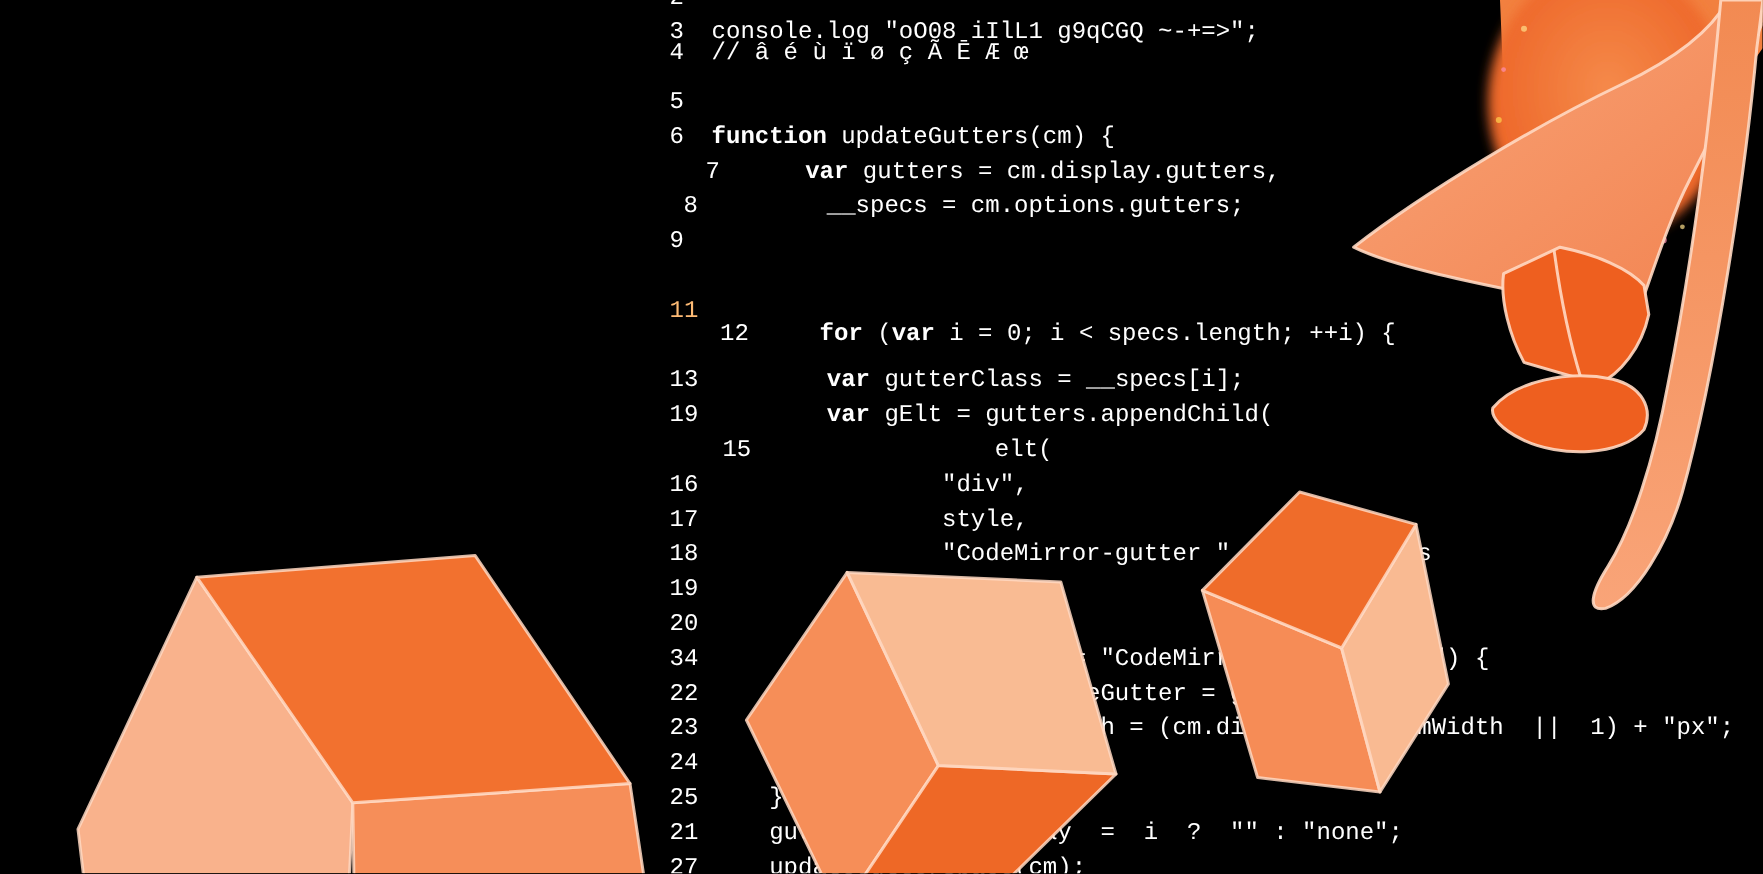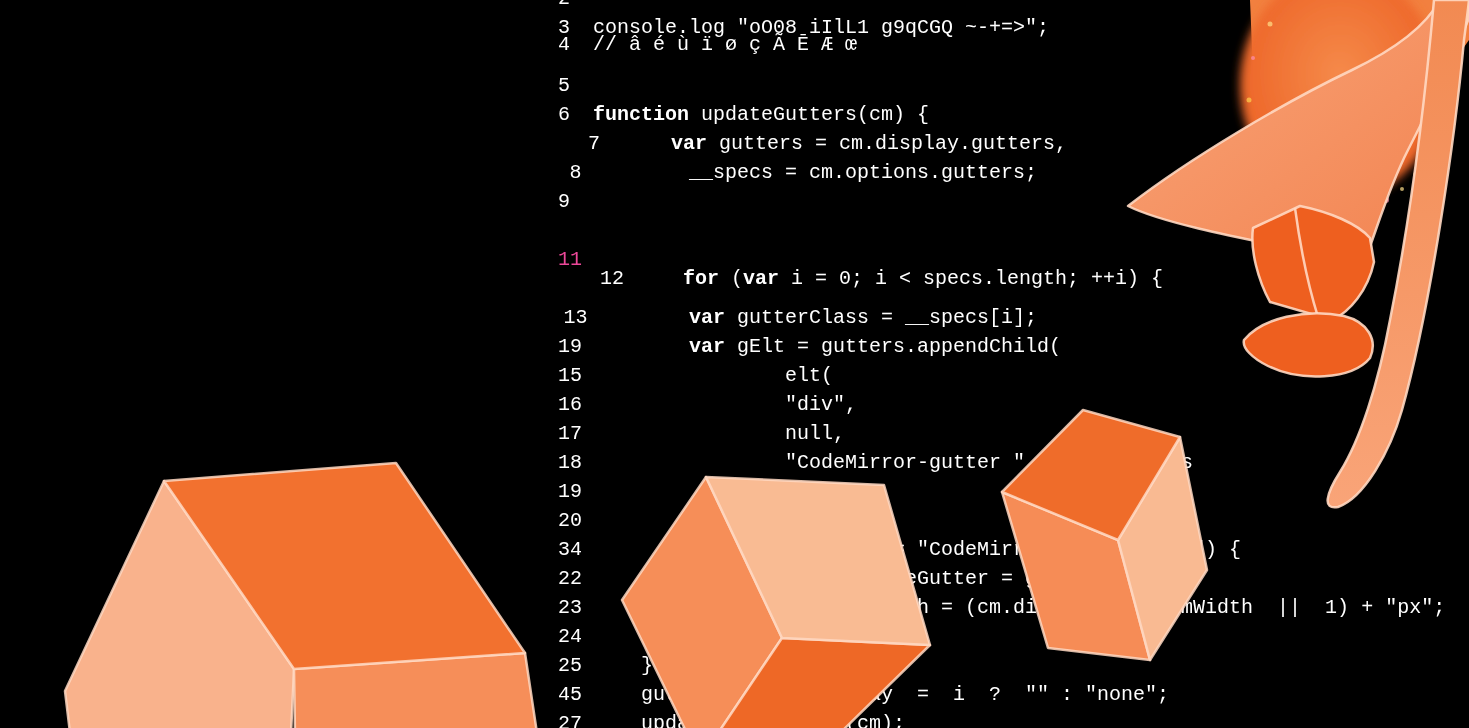--- a/index.html
+++ b/index.html
@@ -31,36 +31,36 @@
 <div id="stage">
   <div id="code-layer">
       <div class="code-line" style="top: -16px; color: rgb(255, 255, 255);"><span class="ln">2</span><span></span></div>
       <div class="code-line" style="top: 13px; color: rgb(255, 255, 255);"><span class="ln">3</span><span>console.log "oO08 iIlL1 g9qCGQ ~-+=&gt;";</span></div>
       <div class="code-line" style="top: 30px; color: rgb(255, 255, 255);"><span class="ln">4</span><span>// â é ù ï ø ç Ã Ē Æ œ</span></div>
       <div class="code-line" style="top: 71px; color: rgb(255, 255, 255);"><span class="ln">5</span><span></span></div>
       <div class="code-line" style="top: 100px; color: rgb(255, 255, 255);"><span class="ln">6</span><span><b>function</b> updateGutters(cm) {</span></div>
       <div class="code-line" style="top: 129px; color: rgb(255, 255, 255); margin-left: 30px;"><span class="ln">7</span><span>    <b>var</b> gutters = cm.display.gutters,</span></div>
       <div class="code-line" style="top: 158px; color: rgb(255, 255, 255); text-align: center;"><span class="ln">8</span><span>        __specs = cm.options.gutters;</span></div>
       <div class="code-line" style="top: 187px; color: rgb(255, 255, 255);"><span class="ln">9</span><span></span></div>
-      <div class="code-line" style="top: 245px; color: #ec4899;"><span class="ln">11</span><span></span></div>
+      <div class="code-line" style="top: 245px; color: #fdba74;"><span class="ln">11</span><span></span></div>
       <div class="code-line" style="top: 264px; color: rgb(255, 255, 255); margin-left: 42px;"><span class="ln">12</span><span>    <b>for</b> (<b>var</b> i = 0; i &lt; specs.length; ++i) {</span></div>
-      <div class="code-line" style="top: 303px; color: rgb(255, 255, 255); text-align: center;"><span class="ln">13</span><span>        <b>var</b> gutterClass = __specs[i];</span></div>
+      <div class="code-line" style="top: 303px; color: rgb(255, 255, 255);"><span class="ln">13</span><span>        <b>var</b> gutterClass = __specs[i];</span></div>
       <div class="code-line" style="top: 332px; color: rgb(255, 255, 255);"><span class="ln">19</span><span>        <b>var</b> gElt = gutters.appendChild(</span></div>
-      <div class="code-line" style="top: 361px; color: rgb(255, 255, 255);"><span class="ln">15</span><span>                elt(</span></div>
+      <div class="code-line" style="top: 361px; color: rgb(255, 255, 255); margin-left: 44px;"><span class="ln">15</span><span>                elt(</span></div>
       <div class="code-line" style="top: 390px; color: rgb(255, 255, 255);"><span class="ln">16</span><span>                "div",</span></div>
-      <div class="code-line" style="top: 419px; color: rgb(255, 255, 255);"><span class="ln">17</span><span>                null,</span></div>
+      <div class="code-line" style="top: 419px; color: rgb(255, 255, 255);"><span class="ln">17</span><span>                style,</span></div>
       <div class="code-line" style="top: 448px; color: rgb(255, 255, 255);"><span class="ln">18</span><span>                "CodeMirror-gutter " + gutterClass</span></div>
       <div class="code-line" style="top: 477px; color: rgb(255, 255, 255);"><span class="ln">19</span><span>            )</span></div>
       <div class="code-line" style="top: 506px; color: rgb(255, 255, 255);"><span class="ln">20</span><span>        );</span></div>
       <div class="code-line" style="top: 535px; color: rgb(255, 255, 255);"><span class="ln">34</span><span>        if (gutterClass == "CodeMirror-linenumbers") {</span></div>
       <div class="code-line" style="top: 564px; color: rgb(255, 255, 255);"><span class="ln">22</span><span>            cm.display.lineGutter = gElt;</span></div>
       <div class="code-line" style="top: 593px; color: rgb(255, 255, 255);"><span class="ln">23</span><span>            gElt.style.width = (cm.display.lineNumWidth  ||  1) + "px";</span></div>
       <div class="code-line" style="top: 622px; color: rgb(255, 255, 255);"><span class="ln">24</span><span>        }</span></div>
       <div class="code-line" style="top: 651px; color: rgb(255, 255, 255);"><span class="ln">25</span><span>    }</span></div>
-      <div class="code-line" style="top: 680px; color: rgb(255, 255, 255);"><span class="ln">45</span><span>    gutters.style.display  =  i  ?  "" : "none";</span></div>
+      <div class="code-line" style="top: 680px; color: rgb(255, 255, 255);"><span class="ln">21</span><span>    gutters.style.display  =  i  ?  "" : "none";</span></div>
       <div class="code-line" style="top: 709px; color: rgb(255, 255, 255);"><span class="ln">27</span><span>    updateGutterSpace(cm);</span></div>
     </div>
 
   <svg id="cubes" class="layer" width="1469" height="728" viewBox="0 0 1469 728">
       <g>
         <polygon points="164,481 294,669 288,800 78,800 65,691" fill="#f9b28c" stroke="#ffd8c2" stroke-width="2.5" stroke-linejoin="round" stroke-opacity="0.85"></polygon>
         <polygon points="294,669 525,653 547,800 296,800" fill="#f68e59" stroke="#ffd8c2" stroke-width="2.5" stroke-linejoin="round" stroke-opacity="0.85"></polygon>
         <polygon points="164,481 396,463 525,653 294,669" fill="#f2712f" stroke="#ffd8c2" stroke-width="2.5" stroke-linejoin="round" stroke-opacity="0.85"></polygon>
       </g>
       <g>

